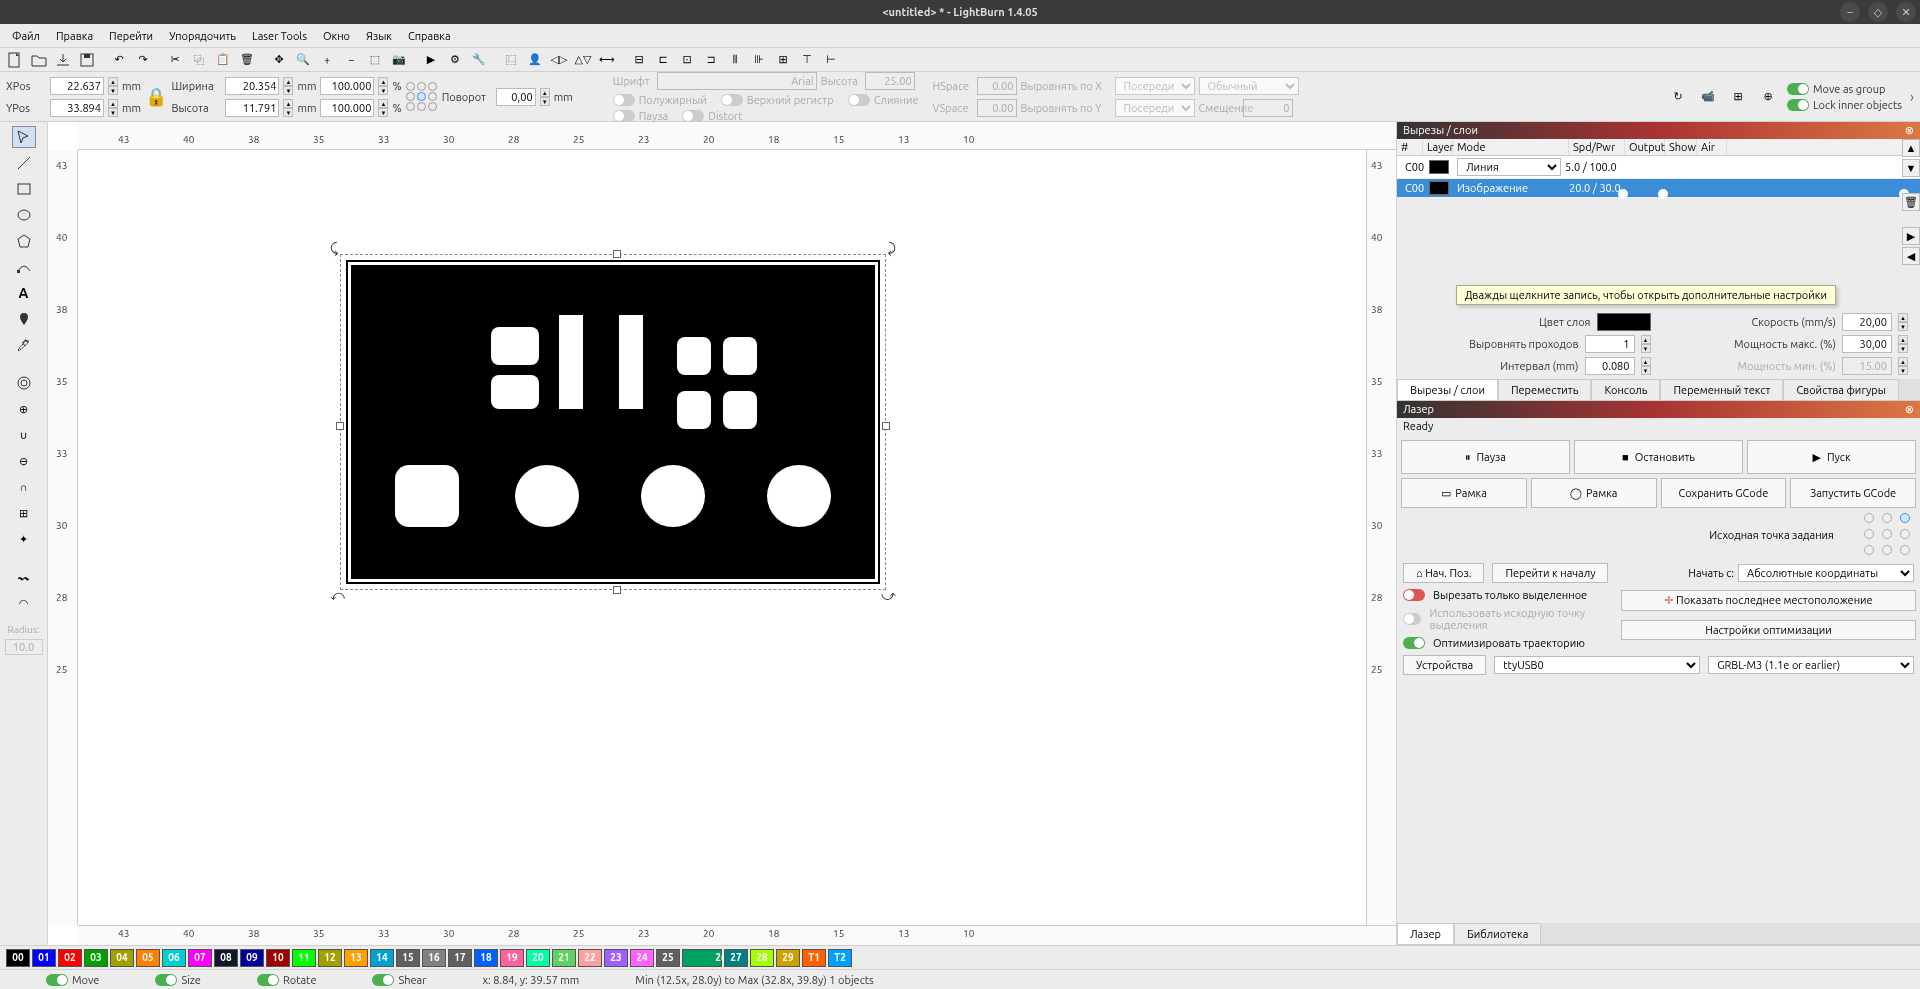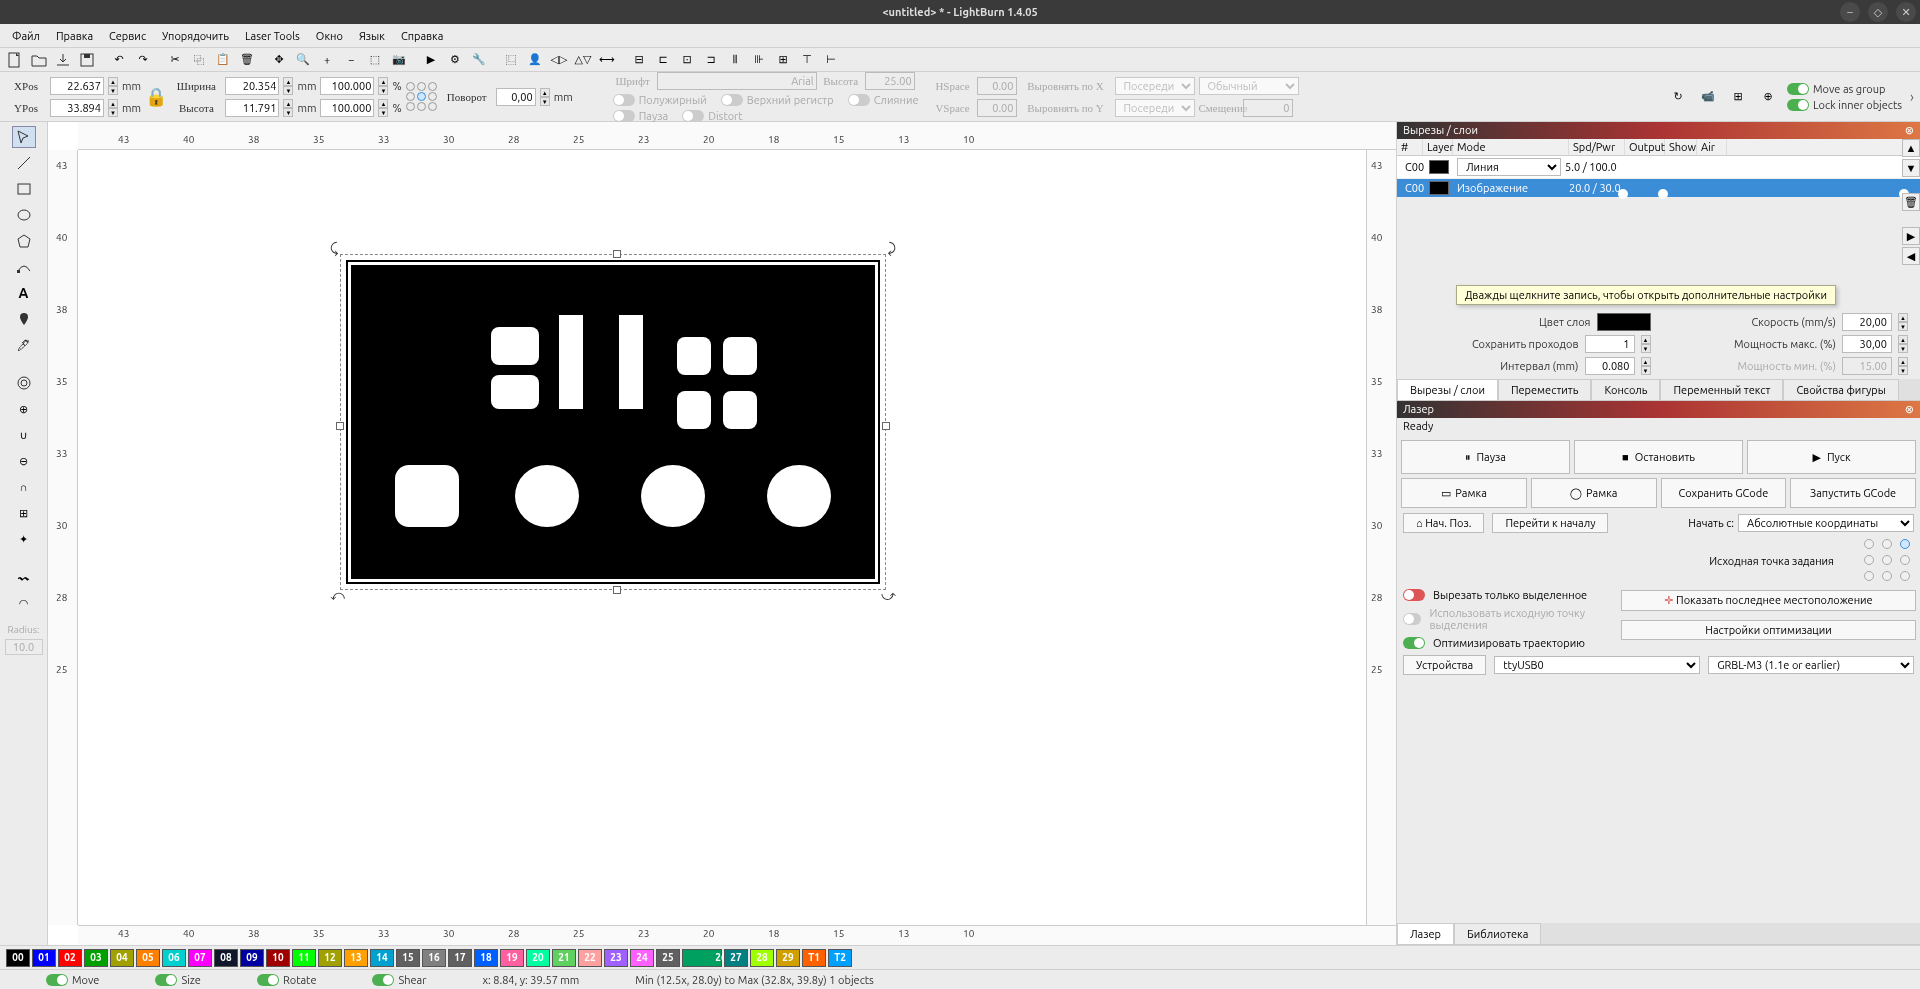--- a/index.html
+++ b/index.html
@@ -9,21 +9,21 @@
 .win-controls { position: absolute; right: 4px; display: flex; gap: 8px; }
 .win-btn { width: 20px; height: 20px; border-radius: 50%; background: #4a4a4a; display: flex; align-items: center; justify-content: center; color: #ccc; cursor: pointer; }
 .menubar { background: #ececec; height: 24px; display: flex; align-items: center; padding: 0 4px; border-bottom: 1px solid #d0d0d0; }
 .menu-item { padding: 2px 8px; cursor: pointer; }
 .toolbar1 { background: #ececec; height: 24px; display: flex; align-items: center; padding: 2px 4px; gap: 2px; border-bottom: 1px solid #d0d0d0; }
 .tb-icon { width: 22px; height: 20px; display: flex; align-items: center; justify-content: center; cursor: pointer; }
 .tb-sep { width: 6px; }
 .toolbar2 { background: #ececec; height: 50px; display: flex; align-items: center; padding: 2px 6px; gap: 4px; border-bottom: 1px solid #d0d0d0; position: relative; }
 .numrow { display: flex; flex-direction: column; gap: 4px; }
 .nr { display: flex; align-items: center; gap: 4px; }
-.nr label { width: 40px; text-align: center; color: #333; font-family: Liberation Serif, serif; }
+.nr label { width: 40px; text-align: left; color: #333; }
 .nr input { width: 54px; height: 18px; border: 1px solid #bbb; padding: 0 2px; text-align: right; font-size: 11px; }
 .nr .unit { color: #333; }
 .spin { width: 10px; height: 18px; display: flex; flex-direction: column; }
 .spin div { flex:1; background:#e8e8e8; border:1px solid #bbb; font-size:6px; display:flex; align-items:center; justify-content:center; cursor:pointer; }
 .lock { font-size: 18px; color: #333; }
 .tb2-group { display: flex; flex-direction: column; gap: 4px; }
 .chk { display: flex; align-items: center; gap: 4px; color: #aaa; }
 .chk.on { color: #333; }
 .toggle { width: 22px; height: 12px; background: #ccc; border-radius: 6px; position: relative; }
 .toggle.green { background: #4caf50; }
@@ -94,21 +94,21 @@
   <div class="win-controls">
     <div class="win-btn">–</div>
     <div class="win-btn">◇</div>
     <div class="win-btn">✕</div>
   </div>
 </div>
 
 <div class="menubar">
   <div class="menu-item">Файл</div>
   <div class="menu-item">Правка</div>
-  <div class="menu-item">Сервис</div>
+  <div class="menu-item">Перейти</div>
   <div class="menu-item">Упорядочить</div>
   <div class="menu-item">Laser Tools</div>
   <div class="menu-item">Окно</div>
   <div class="menu-item">Язык</div>
   <div class="menu-item">Справка</div>
 </div>
 
 <div class="toolbar1">
   <div class="tb-icon">
       <svg width="16" height="16" viewBox="0 0 16 16">
@@ -518,21 +518,21 @@
         </div>
       <div class="param-row">
           <label>Скорость (mm/s)</label>
           <input value="20,00" style="">
           <div class="spin">
             <div>▲</div>
             <div>▼</div>
           </div>
         </div>
       <div class="param-row">
-          <label>Сохранить проходов</label>
+          <label>Выровнять проходов</label>
           <input value="1" style="">
           <div class="spin">
             <div>▲</div>
             <div>▼</div>
           </div>
         </div>
       <div class="param-row">
           <label>Мощность макс. (%)</label>
           <input value="30,00" style="">
           <div class="spin">
@@ -590,41 +590,41 @@
         <div class="med-btn">
             <span>▭</span>
             <span>Рамка</span>
           </div>
         <div class="med-btn">
             <span>◯</span>
             <span>Рамка</span>
           </div>
         <div class="med-btn">Сохранить GCode</div>
         <div class="med-btn">Запустить GCode</div>
-      </div>
-      <div class="laser-row">
-        <div class="sm-btn"><span>⌂</span> <span>Нач. Поз.</span></div>
-        <div class="sm-btn">Перейти к началу</div>
-        <div style="margin-left:auto;display:flex;align-items:center;gap:4px">
-          <label>Начать с:</label>
-          <select class="select" style="width:176px"><option>Абсолютные координаты</option></select>
-        </div>
       </div>
       <div class="laser-row" style="justify-content:flex-end;gap:30px">
         <label>Исходная точка задания</label>
         <div class="origin-grid">
           <div class="dot"></div>
             <div class="dot"></div>
             <div class="dot sel"></div>
           <div class="dot"></div>
             <div class="dot"></div>
             <div class="dot"></div>
           <div class="dot"></div>
             <div class="dot"></div>
             <div class="dot"></div>
+        </div>
+      </div>
+      <div class="laser-row">
+        <div class="sm-btn"><span>⌂</span> <span>Нач. Поз.</span></div>
+        <div class="sm-btn">Перейти к началу</div>
+        <div style="margin-left:auto;display:flex;align-items:center;gap:4px">
+          <label>Начать с:</label>
+          <select class="select" style="width:176px"><option>Абсолютные координаты</option></select>
         </div>
       </div>
       <div style="display:flex">
         <div style="flex:0 0 220px">
           <div class="laser-row">
               <span class="toggle red"></span>
               <span>Вырезать только выделенное</span>
             </div>
           <div class="laser-row" style="color:#aaa">
               <span class="toggle"></span>

